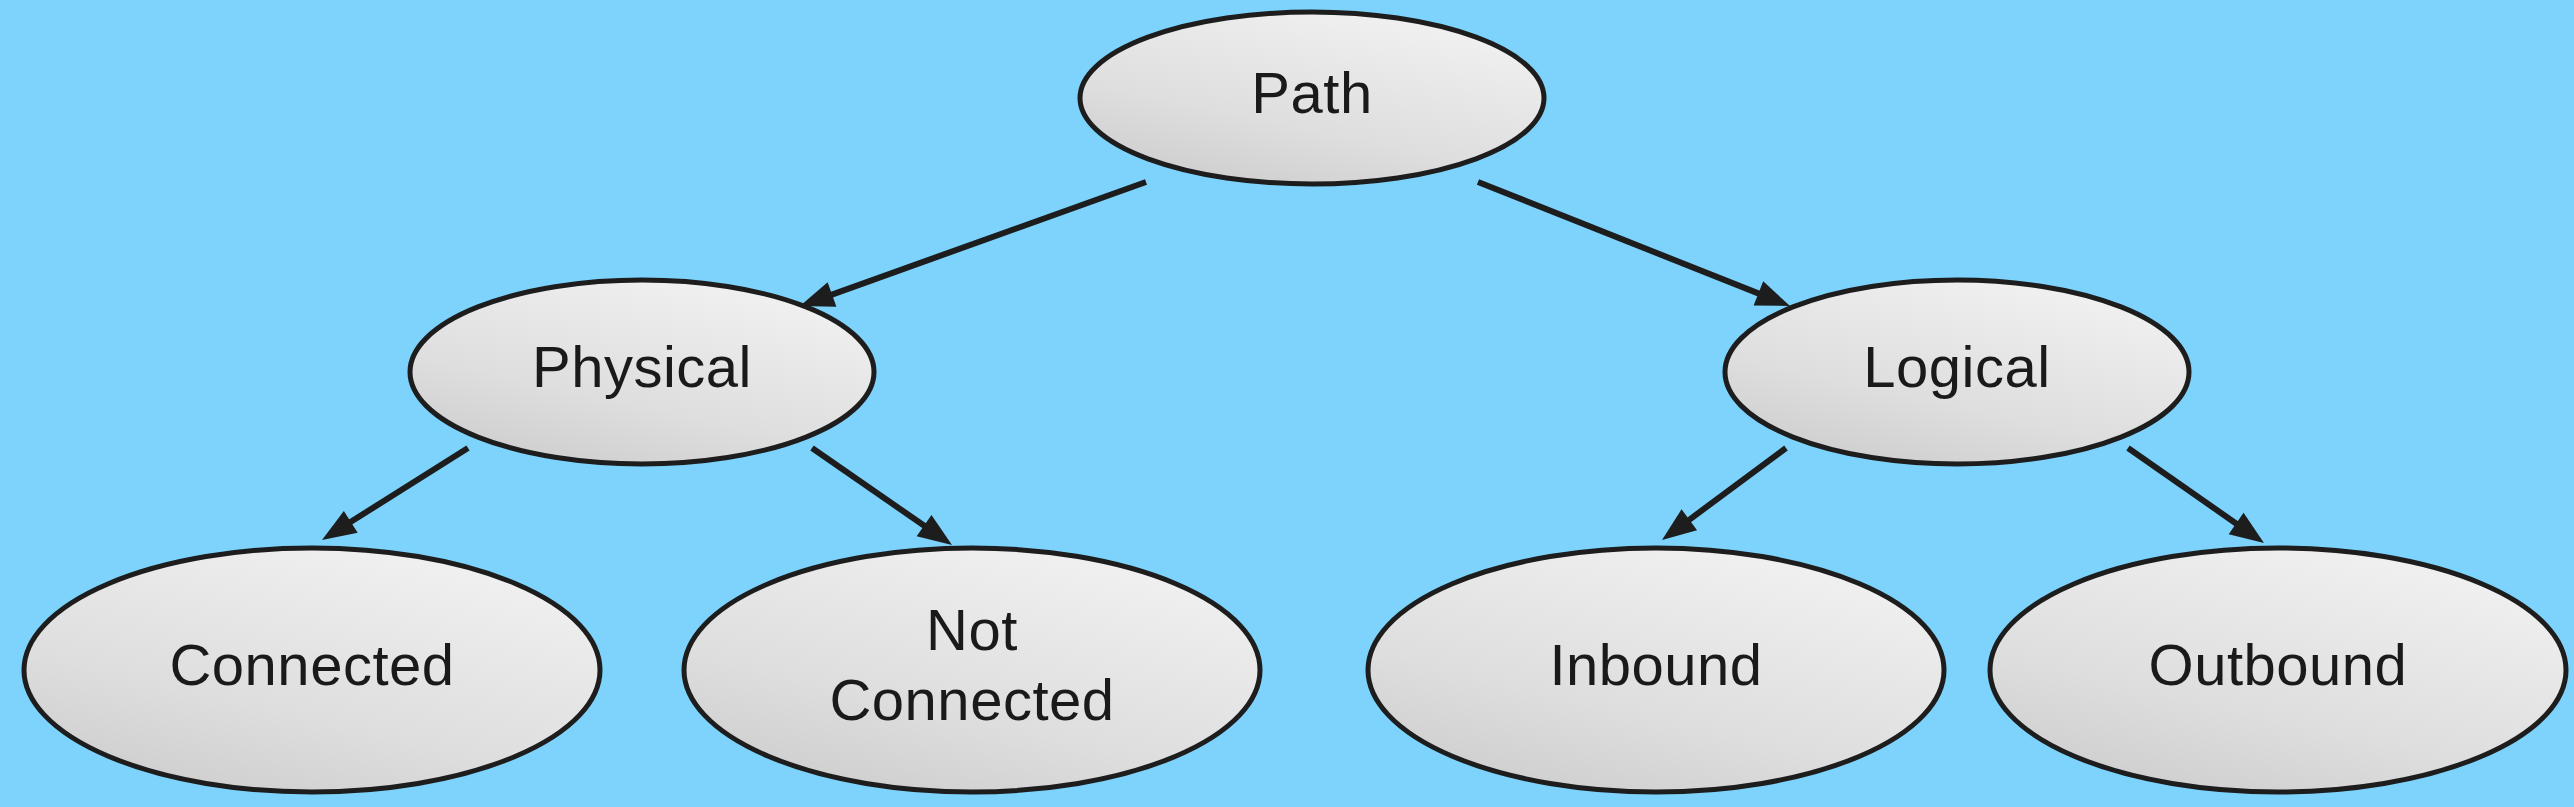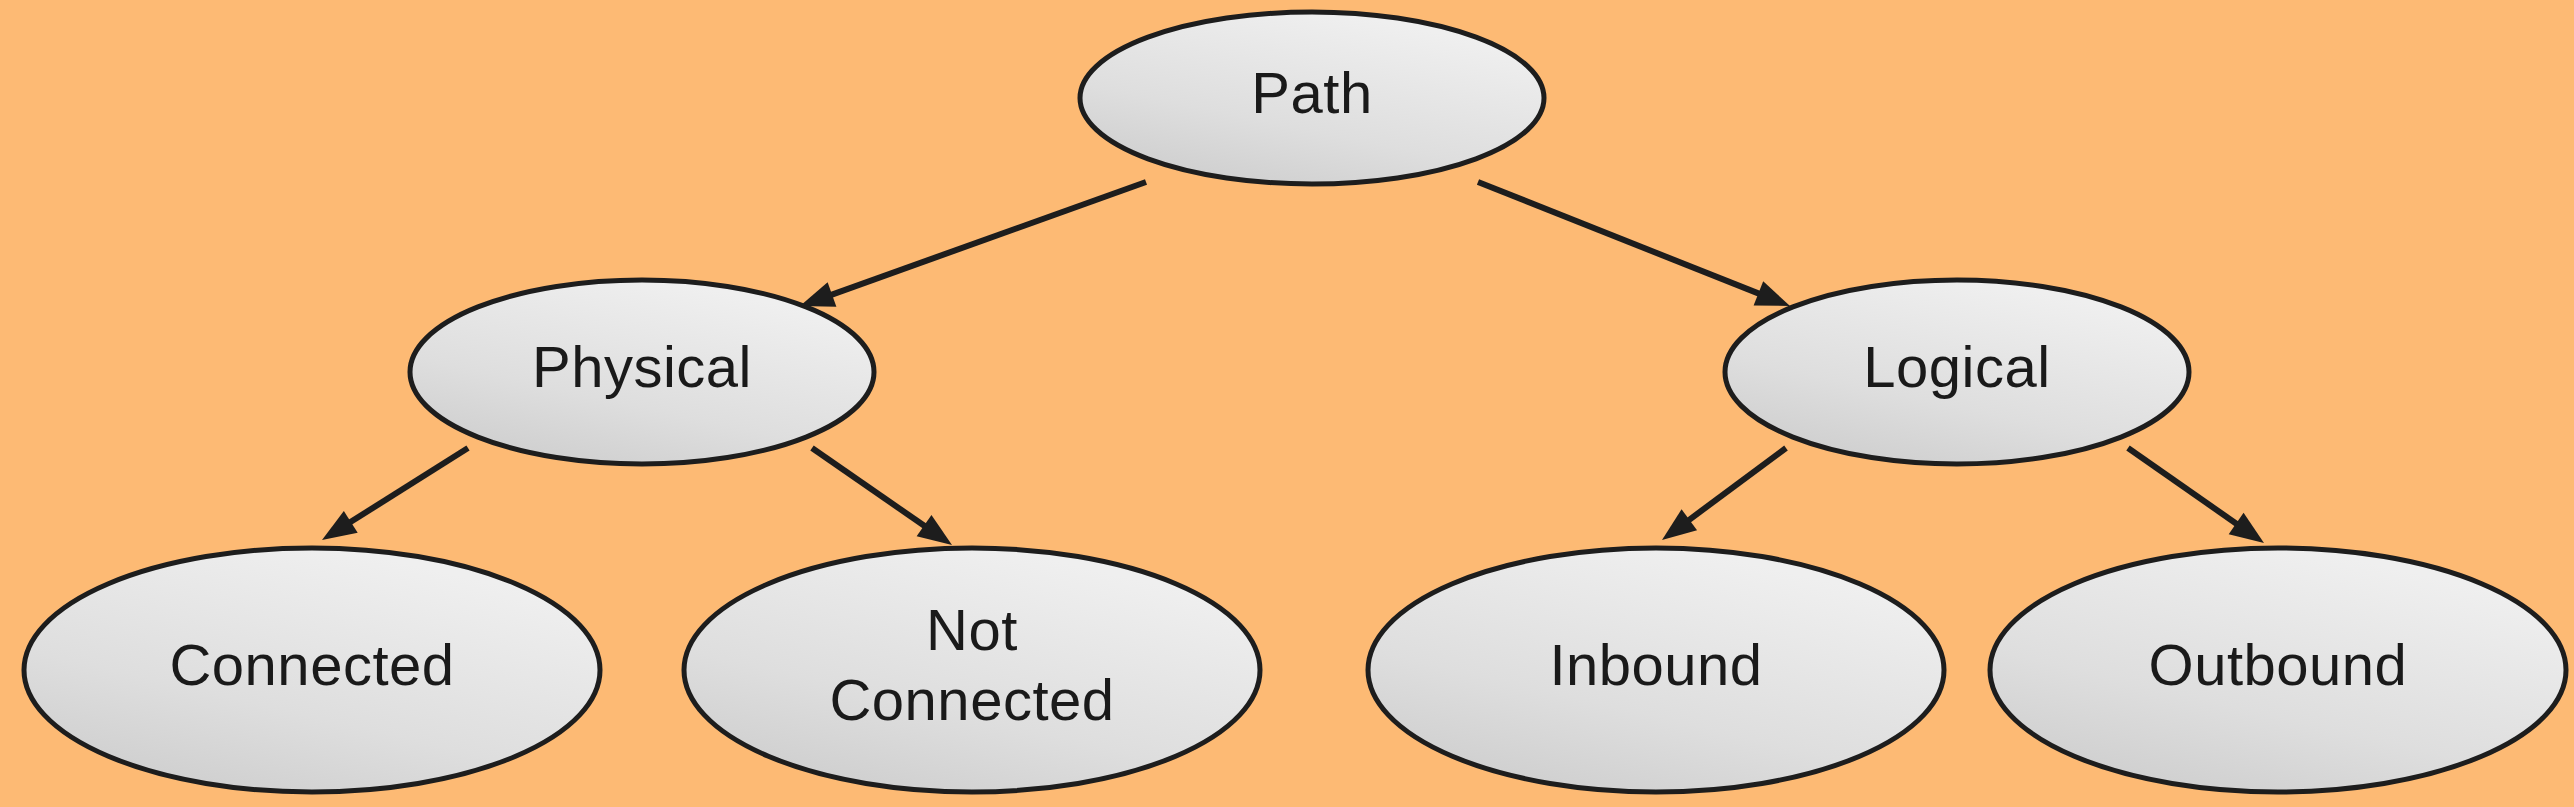--- a/index.html
+++ b/index.html
@@ -10,21 +10,21 @@
   body {
     width: 2574px;
     height: 807px;
     overflow: hidden;
     font-family: "Liberation Sans", sans-serif;
   }
   #diagram-root {
     position: relative;
     width: 2574px;
     height: 807px;
-    background: #fdba74;
+    background: #7dd3fc;
   }
   svg#tree-svg {
     display: block;
     width: 2574px;
     height: 807px;
   }
   .node-ellipse {
     stroke: #1d1d1d;
     stroke-width: 5;
   }

